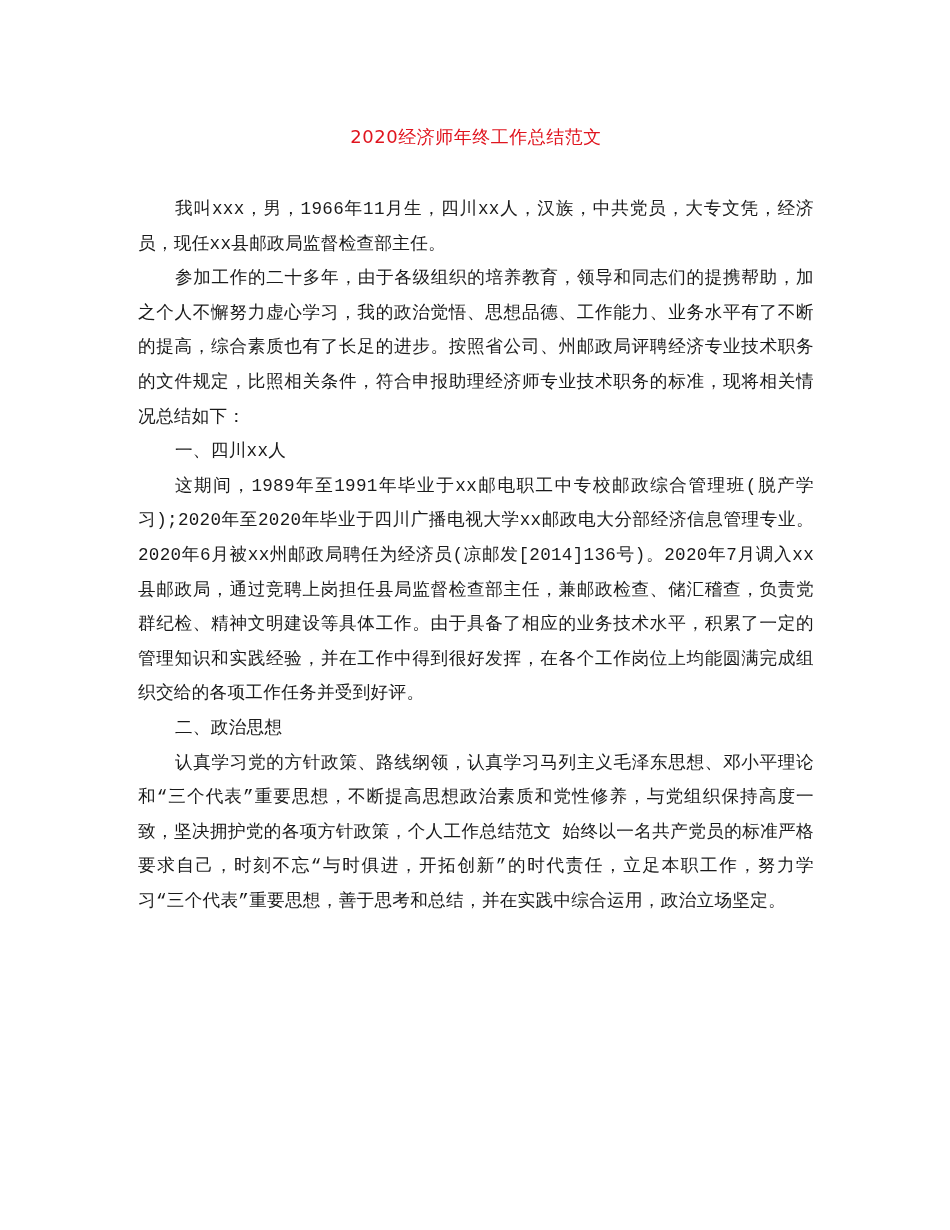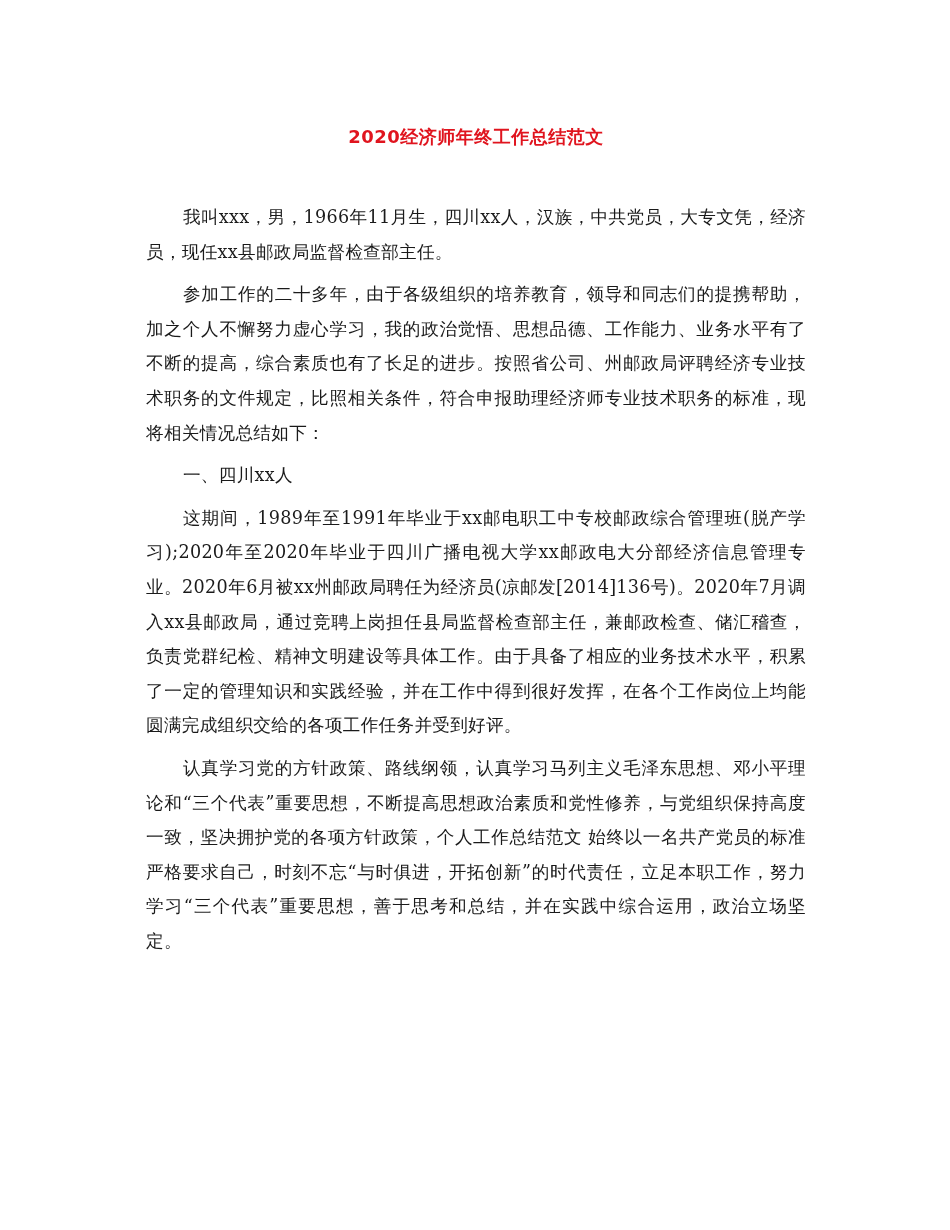--- a/index.html
+++ b/index.html
@@ -21,50 +21,52 @@
       top: 0;
       width: 676px;
     }
     .doc-title {
       position: absolute;
       left: 0;
       top: 124px;
       width: 676px;
       text-align: center;
       font-family: "DejaVu Sans", "Liberation Sans", sans-serif;
-      font-weight: bold;
+      font-weight: normal;
       font-size: 18px;
       color: #e0141e;
       letter-spacing: 0.5px;
       line-height: 26px;
     }
     .body-text {
       position: absolute;
       left: 0;
       top: 192px;
       width: 676px;
       font-size: 17.6px;
       line-height: 34.6px;
       text-align: justify;
       text-justify: inter-character;
       letter-spacing: 0.3px;
     }
     .body-text p {
-      margin: 8px;
+      margin: 0;
       text-indent: 2.1em;
+      font-family: Liberation Mono, monospace;
     }
     .body-text p.heading {
       text-indent: 2.1em;
     }
   </style>
 </head>
 <body>
 
 <div class="page">
   <div class="doc-title">2020经济师年终工作总结范文</div>
   <div class="body-text">
     <p>我叫xxx，男，1966年11月生，四川xx人，汉族，中共党员，大专文凭，经济员，现任xx县邮政局监督检查部主任。</p>
     <p>参加工作的二十多年，由于各级组织的培养教育，领导和同志们的提携帮助，加之个人不懈努力虚心学习，我的政治觉悟、思想品德、工作能力、业务水平有了不断的提高，综合素质也有了长足的进步。按照省公司、州邮政局评聘经济专业技术职务的文件规定，比照相关条件，符合申报助理经济师专业技术职务的标准，现将相关情况总结如下：</p>
     <p class="heading">一、四川xx人</p>
     <p>这期间，1989年至1991年毕业于xx邮电职工中专校邮政综合管理班(脱产学习);2020年至2020年毕业于四川广播电视大学xx邮政电大分部经济信息管理专业。2020年6月被xx州邮政局聘任为经济员(凉邮发[2014]136号)。2020年7月调入xx县邮政局，通过竞聘上岗担任县局监督检查部主任，兼邮政检查、储汇稽查，负责党群纪检、精神文明建设等具体工作。由于具备了相应的业务技术水平，积累了一定的管理知识和实践经验，并在工作中得到很好发挥，在各个工作岗位上均能圆满完成组织交给的各项工作任务并受到好评。</p>
+    <p class="heading">二、政治思想</p>
     <p>认真学习党的方针政策、路线纲领，认真学习马列主义毛泽东思想、邓小平理论和“三个代表”重要思想，不断提高思想政治素质和党性修养，与党组织保持高度一致，坚决拥护党的各项方针政策，个人工作总结范文 始终以一名共产党员的标准严格要求自己，时刻不忘“与时俱进，开拓创新”的时代责任，立足本职工作，努力学习“三个代表”重要思想，善于思考和总结，并在实践中综合运用，政治立场坚定。</p>
   </div>
 </div>
 
 </body></html>

